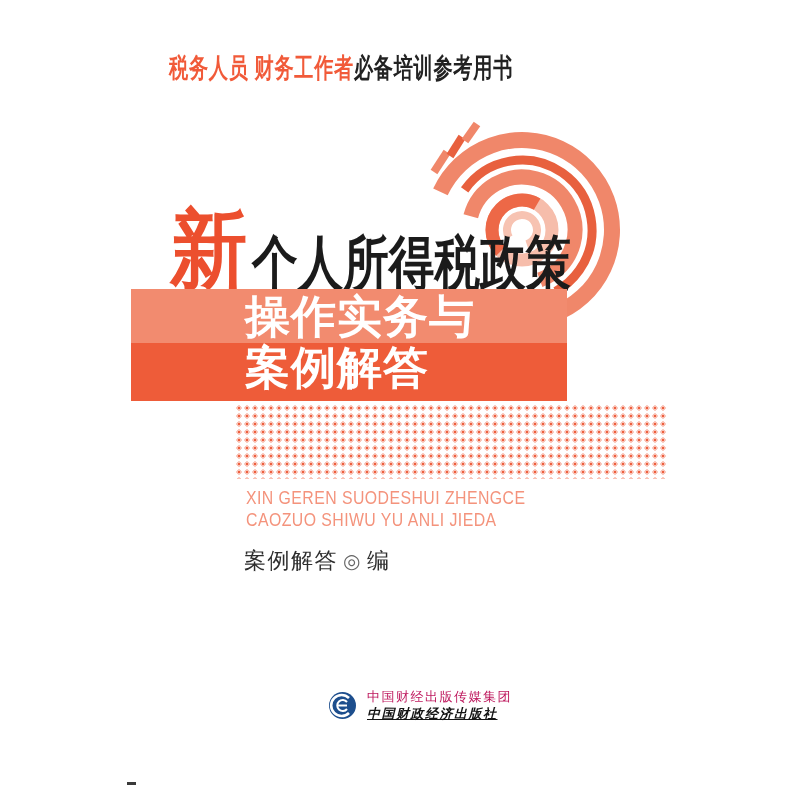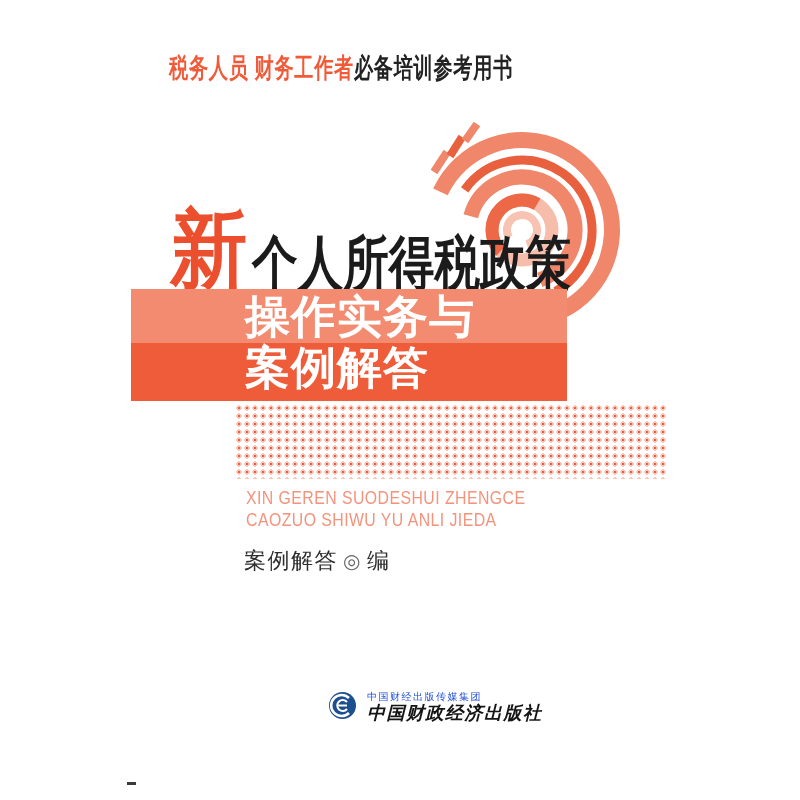--- a/index.html
+++ b/index.html
@@ -63,24 +63,24 @@
     letter-spacing:0.5px;transform:scaleX(0.88);transform-origin:left top;white-space:nowrap;
   }
 
   
   .author{left:244px;top:546px;font-size:22px;color:#2e2e2e;letter-spacing:1.5px;white-space:nowrap;}
   .author .sym{color:#666;font-size:20px;margin:0 5px;}
 
   
   .publisher{left:327px;top:689px;display:flex;align-items:center;gap:9px;}
   .pub-text{display:flex;flex-direction:column;}
-  .pub-line1{font-size:10px;letter-spacing:1.5px;color:#1d4ed8;line-height:16px;white-space:nowrap;}
+  .pub-line1{font-size:13px;letter-spacing:1.5px;color:#be185d;line-height:16px;white-space:nowrap;}
   .pub-line2{
     font-family:"Liberation Serif","DejaVu Serif",serif;font-style:italic;font-weight:bold;
-    font-size:18px;letter-spacing:1.5px;color:#141414;line-height:17px;white-space:nowrap;
+    font-size:13px;letter-spacing:1.5px;color:#141414;line-height:17px;white-space:nowrap;text-decoration:underline;
   }
 
   
   .corner-mark{left:127px;top:782px;width:9px;height:3px;background:#3a3a3a;}
 </style>
 </head>
 <body>
 
 <svg class="abs rings" viewBox="0 0 250 240">
 

